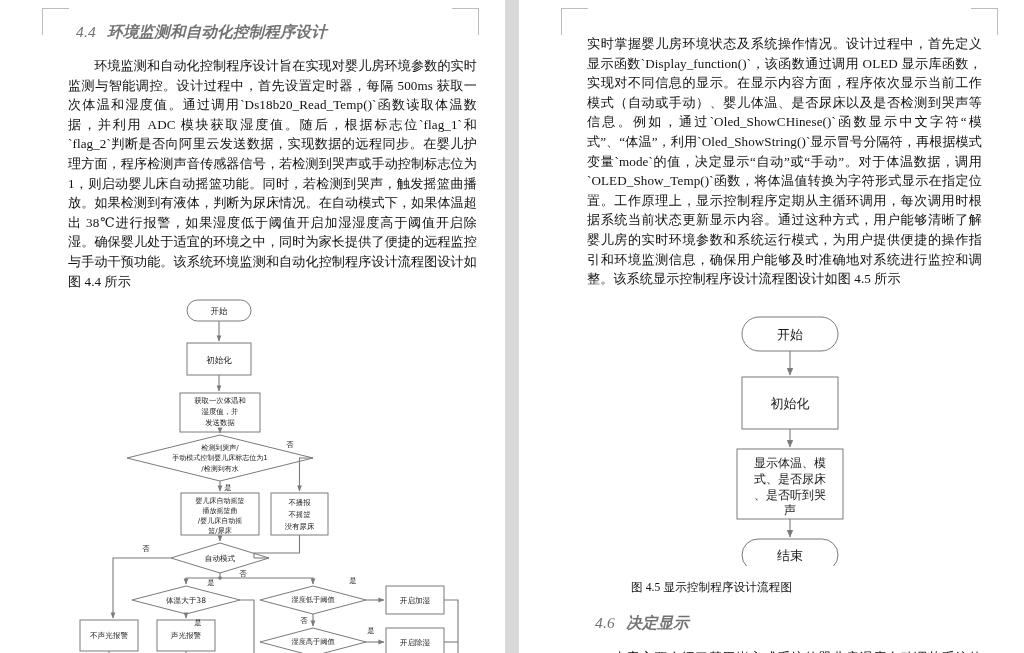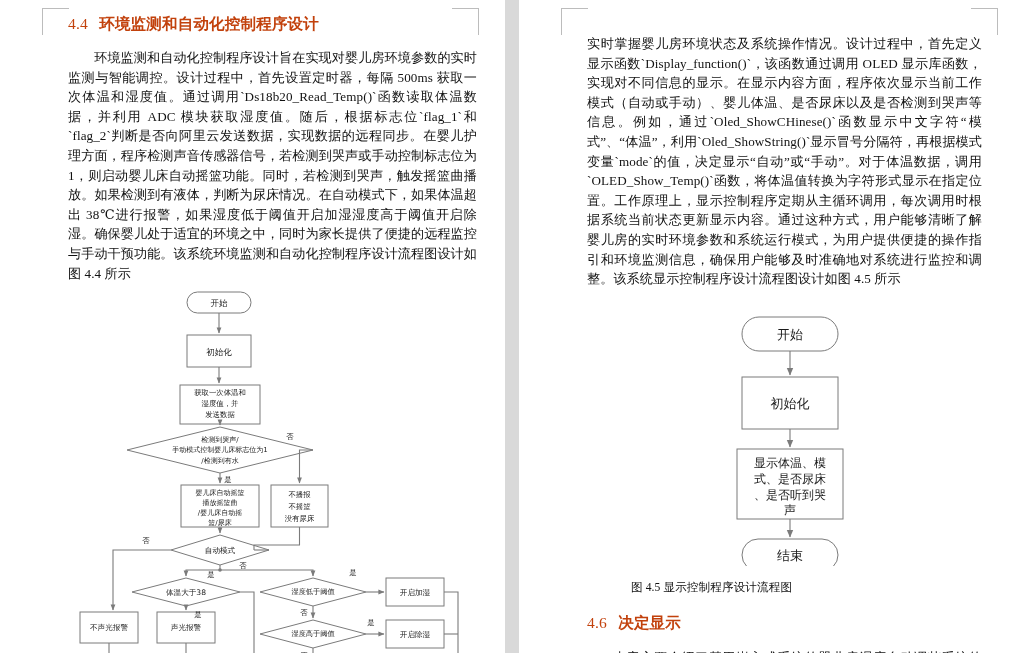--- a/index.html
+++ b/index.html
@@ -46,24 +46,25 @@
     top: 0;
     left: 0;
     right: 0;
     padding: 0;
   }
 
   .h2 {
     font-family: "DejaVu Sans", "Liberation Sans", sans-serif;
     font-weight: bold;
     font-size: 15.5px;
-    color: #c2410c;
+    color: #737373;
     letter-spacing: 0.2px;
-    margin: 0;
+    margin: 8px;
     white-space: nowrap;
+    font-style: italic;
   }
   .h2 .num {
     font-family: "Liberation Serif", serif;
     font-weight: normal;
     font-size: 15.5px;
   }
 
   p.body {
     font-size: 13.1px;
     line-height: 19.6px;

